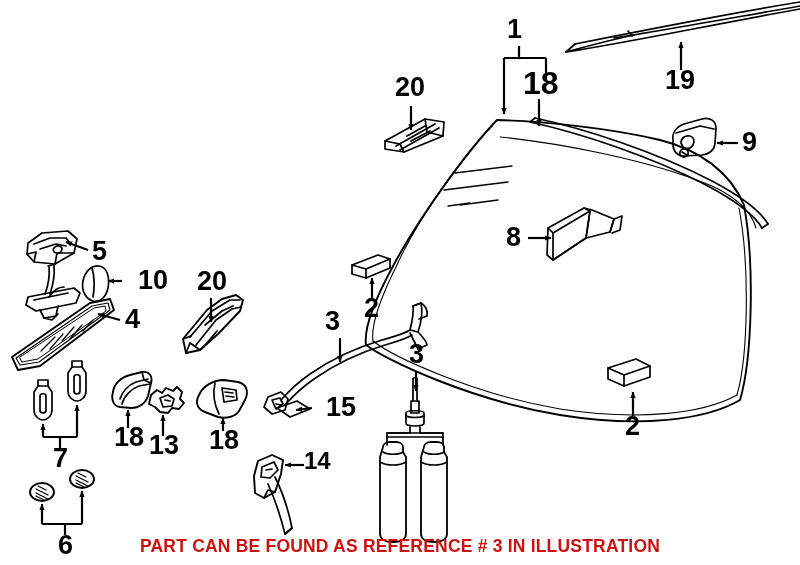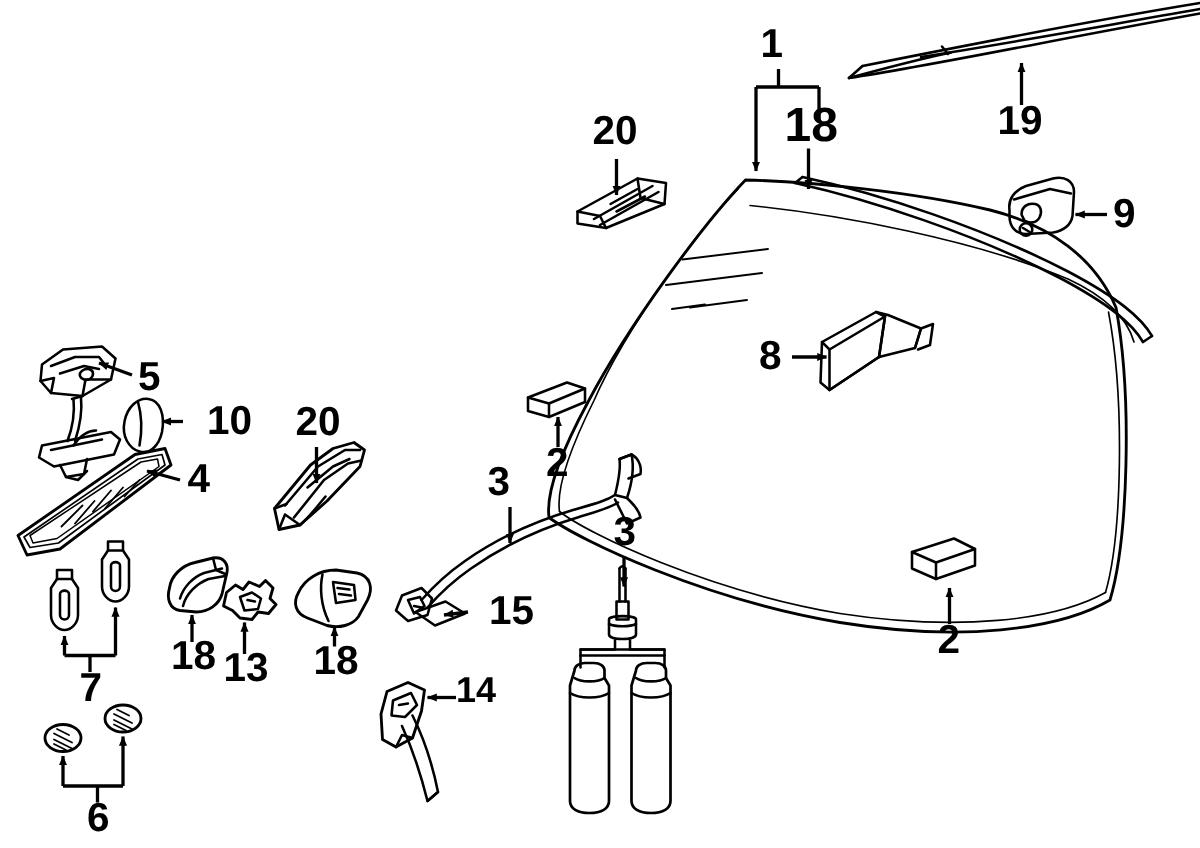--- a/index.html
+++ b/index.html
@@ -392,14 +392,15 @@
   <div class="callout-label" style="left:149px; top:432px; font-size:27px;">13</div>
 
   <div class="callout-label" style="left:209px; top:427px; font-size:27px;">18</div>
 
   <div class="callout-label" style="left:304px; top:449px; font-size:24px;text-align:center;">14</div>
 
   <div class="callout-label" style="left:53px; top:445px; font-size:27px;">7</div>
 
   <div class="callout-label" style="left:58px; top:532px; font-size:27px;">6</div>
 
+  <div id="footer-note">PART CAN BE FOUND AS REFERENCE # 3 IN ILLUSTRATION</div>
 
 </div>
 
 </body></html>

